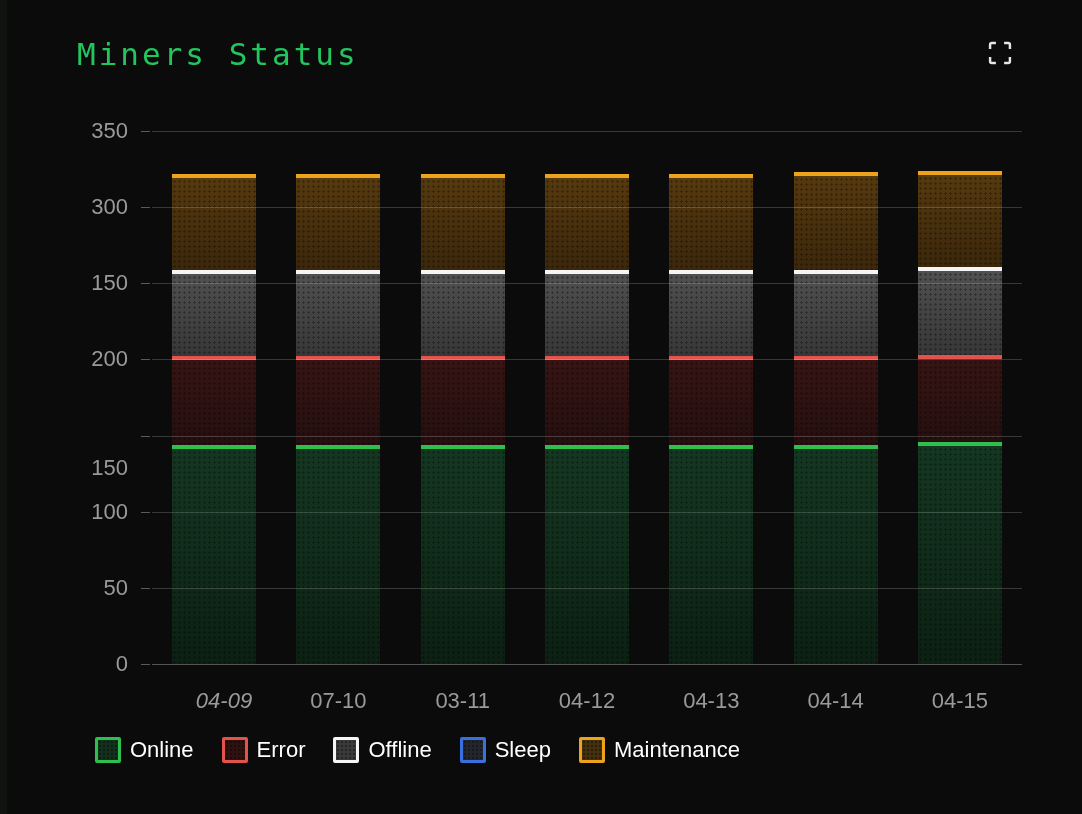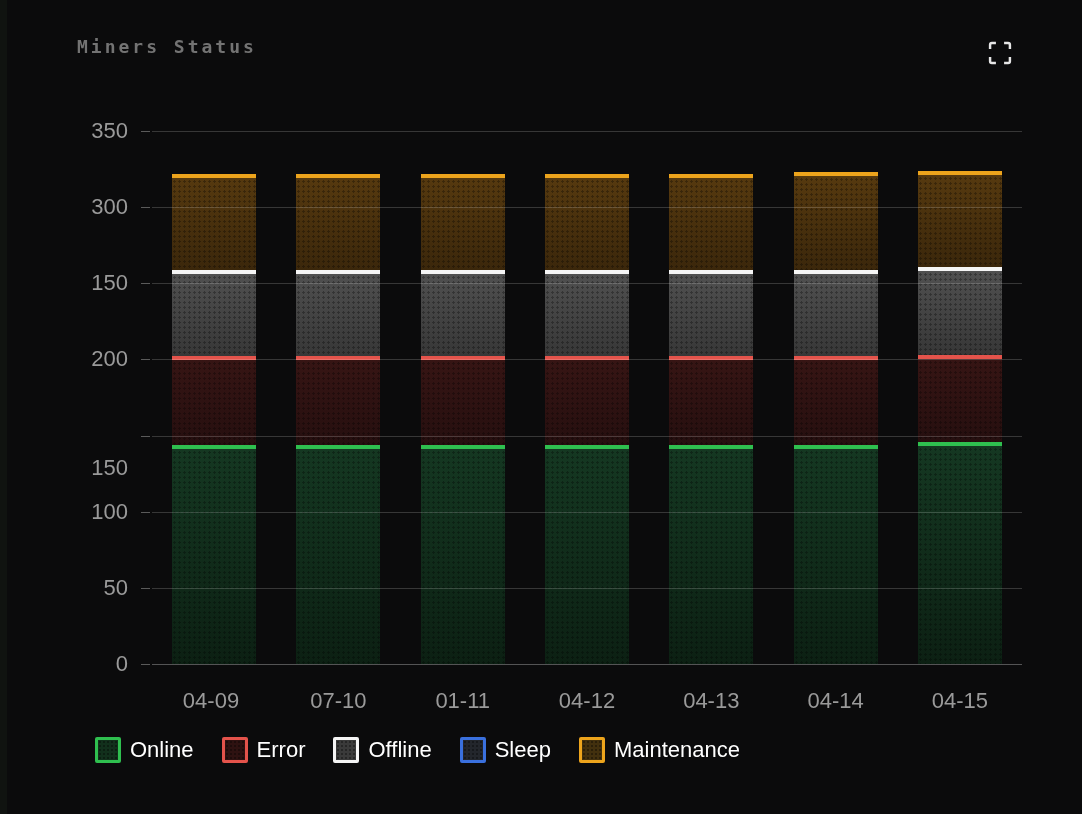--- a/index.html
+++ b/index.html
@@ -3,22 +3,22 @@
 <meta charset="utf-8">
 <style>
   html,body{margin:0;padding:0;background:#070708;}
   .stage{position:relative;width:1082px;height:814px;overflow:hidden;
          background:#0b0b0c;font-family:"Liberation Sans",sans-serif;}
   .edge-strip{position:absolute;left:0;top:0;width:7px;height:100%;
               background:#121512;opacity:.85;}
   .card{position:absolute;left:7px;top:0;right:0;bottom:0;background:#0b0b0c;}
 
   .panel-title{position:absolute;left:70px;top:36px;
-    font-family:"DejaVu Sans Mono",monospace;font-weight:bold;
-    font-size:18px;letter-spacing:3px;color:#737373;}
+    font-family:"DejaVu Sans Mono",monospace;font-weight:normal;
+    font-size:31px;letter-spacing:3px;color:#22c55e;}
 
   .fullscreen-btn{position:absolute;left:975px;top:36px;width:36px;height:34px;
     display:flex;align-items:center;justify-content:center;cursor:pointer;background:none;border:none;padding:0;}
 
   
   .plot{position:absolute;left:0;top:0;width:1082px;height:814px;}
   .gridline{position:absolute;height:1px;background:rgba(255,255,255,0.18);pointer-events:none;z-index:3;}
   .gridline.zero{background:rgba(255,255,255,0.30);}
   .ytick{position:absolute;width:9px;height:1px;background:#5a5a5a;z-index:3;}
   .ylabel{position:absolute;width:76px;text-align:right;color:#9a9a9a;
@@ -91,21 +91,21 @@
             <div class="cap" style="background: rgb(228, 83, 75);"></div>
           </div>
           <div class="seg" style="height: 86.8029px; background: radial-gradient(rgba(0, 0, 0, 0.3) 1px, transparent 1.3px) 0px 0px / 5px 5px, linear-gradient(rgb(81, 81, 81), rgb(55, 55, 55));">
             <div class="cap" style="background: rgb(245, 245, 245);"></div>
           </div>
           <div class="seg" style="height: 0px; background: radial-gradient(rgba(0, 0, 0, 0.3) 1px, transparent 1.3px) 0px 0px / 5px 5px, linear-gradient(rgb(38, 42, 50), rgb(29, 32, 38));"></div>
           <div class="seg" style="height: 95.94px; background: radial-gradient(rgba(0, 0, 0, 0.3) 1px, transparent 1.3px) 0px 0px / 5px 5px, linear-gradient(rgb(87, 58, 15), rgb(59, 39, 11));">
             <div class="cap" style="background: rgb(237, 164, 28);"></div>
           </div>
         </div>
-        <div class="xlabel" style="left: 139px; top: 688px;">04-09</div>
+        <div class="xlabel" style="left: 152px; top: 688px; font-style: italic;">04-09</div>
         <div class="bar" style="left: 289.429px; width: 84px; bottom: 150px; height: 533px;">
           <div class="seg" style="height: 219.291px; background: radial-gradient(rgba(0, 0, 0, 0.3) 1px, transparent 1.3px) 0px 0px / 5px 5px, linear-gradient(rgb(21, 56, 34), rgb(12, 32, 19));">
             <div class="cap" style="background: rgb(47, 191, 79);"></div>
           </div>
           <div class="seg" style="height: 88.3257px; background: radial-gradient(rgba(0, 0, 0, 0.3) 1px, transparent 1.3px) 0px 0px / 5px 5px, linear-gradient(rgb(55, 21, 20), rgb(38, 15, 15));">
             <div class="cap" style="background: rgb(228, 83, 75);"></div>
           </div>
           <div class="seg" style="height: 86.8029px; background: radial-gradient(rgba(0, 0, 0, 0.3) 1px, transparent 1.3px) 0px 0px / 5px 5px, linear-gradient(rgb(81, 81, 81), rgb(55, 55, 55));">
             <div class="cap" style="background: rgb(245, 245, 245);"></div>
           </div>
@@ -123,21 +123,21 @@
             <div class="cap" style="background: rgb(228, 83, 75);"></div>
           </div>
           <div class="seg" style="height: 86.8029px; background: radial-gradient(rgba(0, 0, 0, 0.3) 1px, transparent 1.3px) 0px 0px / 5px 5px, linear-gradient(rgb(81, 81, 81), rgb(55, 55, 55));">
             <div class="cap" style="background: rgb(245, 245, 245);"></div>
           </div>
           <div class="seg" style="height: 0px; background: radial-gradient(rgba(0, 0, 0, 0.3) 1px, transparent 1.3px) 0px 0px / 5px 5px, linear-gradient(rgb(38, 42, 50), rgb(29, 32, 38));"></div>
           <div class="seg" style="height: 95.94px; background: radial-gradient(rgba(0, 0, 0, 0.3) 1px, transparent 1.3px) 0px 0px / 5px 5px, linear-gradient(rgb(87, 58, 15), rgb(59, 39, 11));">
             <div class="cap" style="background: rgb(237, 164, 28);"></div>
           </div>
         </div>
-        <div class="xlabel" style="left: 390.714px; top: 688px;">01-11</div>
+        <div class="xlabel" style="left: 390.714px; top: 688px;">03-11</div>
         <div class="bar" style="left: 538px; width: 84px; bottom: 150px; height: 533px;">
           <div class="seg" style="height: 219.291px; background: radial-gradient(rgba(0, 0, 0, 0.3) 1px, transparent 1.3px) 0px 0px / 5px 5px, linear-gradient(rgb(21, 56, 34), rgb(12, 32, 19));">
             <div class="cap" style="background: rgb(47, 191, 79);"></div>
           </div>
           <div class="seg" style="height: 88.3257px; background: radial-gradient(rgba(0, 0, 0, 0.3) 1px, transparent 1.3px) 0px 0px / 5px 5px, linear-gradient(rgb(55, 21, 20), rgb(38, 15, 15));">
             <div class="cap" style="background: rgb(228, 83, 75);"></div>
           </div>
           <div class="seg" style="height: 86.8029px; background: radial-gradient(rgba(0, 0, 0, 0.3) 1px, transparent 1.3px) 0px 0px / 5px 5px, linear-gradient(rgb(81, 81, 81), rgb(55, 55, 55));">
             <div class="cap" style="background: rgb(245, 245, 245);"></div>
           </div>

